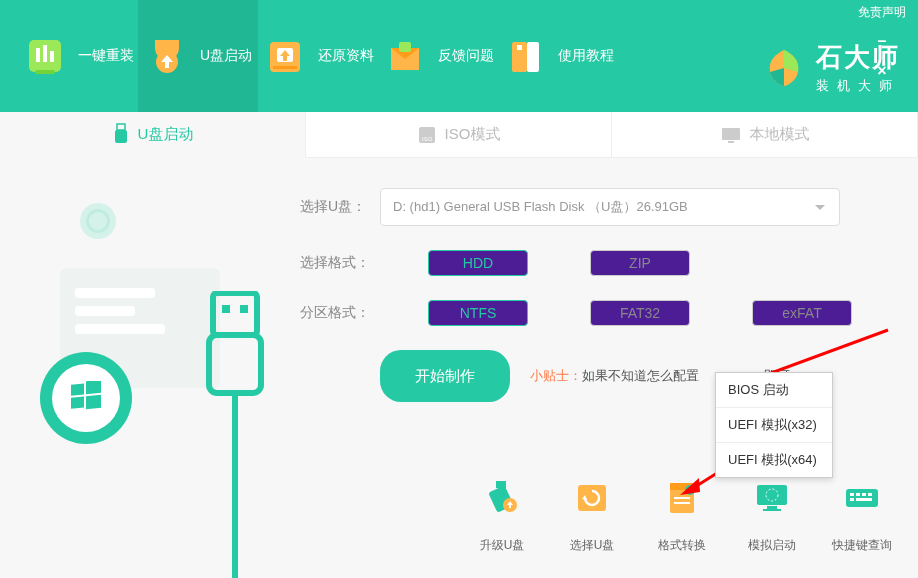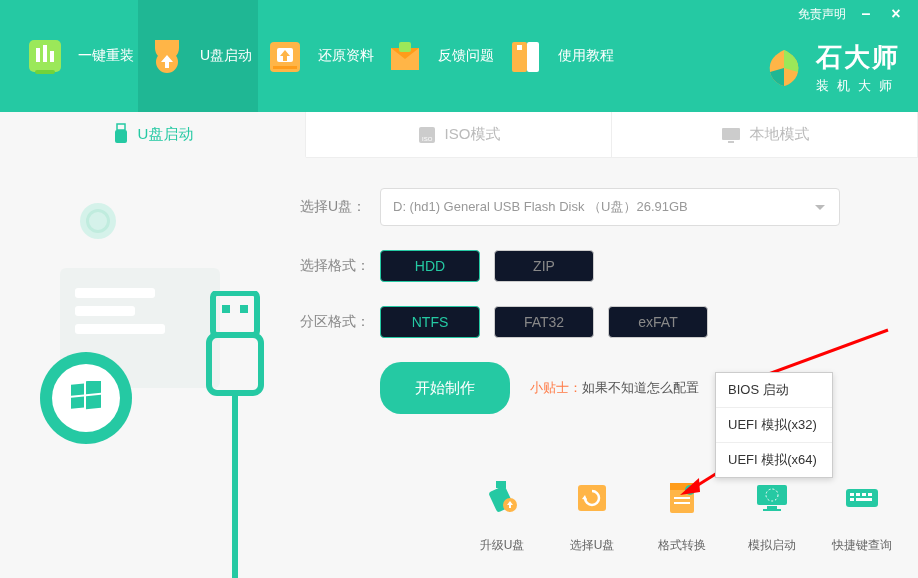--- a/index.html
+++ b/index.html
@@ -5,21 +5,21 @@
 * { margin: 0; padding: 0; box-sizing: border-box; font-family: "Microsoft YaHei", sans-serif; }
 body { width: 918px; height: 578px; background: #f7f7f7; position: relative; overflow: hidden; }
 
 
 .header { height: 112px; background: #25c9a3; display: flex; align-items: stretch; position: relative; }
 .nav-items { display: flex; padding-left: 18px; }
 .nav-item { width: 120px; display: flex; flex-direction: row; align-items: center; justify-content: center; color: #fff; cursor: pointer; gap: 10px; }
 .nav-item.active { background: #1fb794; }
 .nav-icon { width: 46px; height: 46px; display: flex; align-items: center; justify-content: center; }
 .nav-label { font-size: 14px; }
-.header-right { position: absolute; right: 0; top: 0; display: flex; align-items: center; gap: 10px; padding: 4px 12px; color: #fff; font-size: 12px; }
+.header-right { position: absolute; right: 0; top: 0; display: flex; align-items: center; gap: 10px; padding: 4px 12px; color: #fff; font-size: 12px; flex-direction: column; }
 .win-btn { width: 20px; height: 20px; display: flex; align-items: center; justify-content: center; cursor: pointer; color: #fff; font-size: 16px; font-weight: bold; }
 .brand { position: absolute; right: 18px; top: 40px; display: flex; align-items: center; gap: 10px; }
 .brand-text { color: #fff; }
 .brand-title { font-size: 26px; font-weight: bold; letter-spacing: 2px; }
 .brand-sub { font-size: 13px; letter-spacing: 8px; margin-top: 2px; }
 
 
 .subtabs { display: flex; height: 46px; background: #fff; border-bottom: 1px solid #eee; }
 .subtab { flex: 1; display: flex; align-items: center; justify-content: center; gap: 8px; font-size: 15px; cursor: pointer; border-right: 1px solid #eee; }
 .subtab.active { color: #25c9a3; background: #f7f7f7; border-bottom: 2px solid #f7f7f7; margin-bottom: -1px;}
@@ -37,21 +37,21 @@
 .monitor .l3 { top: 56px; width: 90px; }
 .usb-plug { position: absolute; left: 195px; top: 103px; }
 .win-circle { position: absolute; left: 52px; top: 176px; width: 68px; height: 68px; background: #fff; border-radius: 50%; display: flex; align-items: center; justify-content: center; color: #25c9a3; font-size: 30px; box-shadow: 0 0 0 12px #25c9a3; }
 
 .form-area { flex: 1; padding-right: 20px; }
 .form-row { display: flex; align-items: center; margin-bottom: 24px; }
 .form-label { width: 80px; font-size: 14px; color: #888; text-align: left; }
 .select-box { flex: 1; max-width: 460px; height: 38px; border: 1px solid #ddd; border-radius: 4px; display: flex; align-items: center; padding: 0 12px; color: #999; font-size: 13px; background: #fff; position: relative; cursor: pointer; font-family: Consolas, monospace; }
 .select-box::after { content: ""; position: absolute; right: 14px; top: 16px; border: 5px solid transparent; border-top-color: #bbb; }
 .btn-group { display: flex; gap: 14px; }
-.opt-btn { width: 100px; height: 32px; border: 1px solid #ccc; border-radius: 4px; background: #0f172a; display: flex; align-items: center; justify-content: center; font-size: 14px; color: #888; cursor: pointer; }
+.opt-btn { width: 100px; height: 26px; border: 1px solid #ccc; border-radius: 4px; background: #4c1d95; display: flex; align-items: center; justify-content: center; font-size: 14px; color: #888; cursor: pointer; margin-left: 48px; }
 .opt-btn.selected { border-color: #25c9a3; color: #25c9a3; }
 .action-row { display: flex; align-items: center; gap: 20px; margin-top: 8px; padding-left: 80px;}
 .primary-btn { width: 130px; height: 52px; background: #25c9a3; color: #fff; border-radius: 21px; display: flex; align-items: center; justify-content: center; font-size: 15px; cursor: pointer; }
 .tip { font-size: 13px; color: #555; }
 .tip-label { color: #ff7a45; }
 
 
 .popup { position: absolute; left: 715px; top: 372px; width: 118px; background: #fff; border: 1px solid #ccc; box-shadow: 0 2px 6px rgba(0,0,0,0.15); z-index: 20; }
 .popup-item { padding: 8px 12px; font-size: 13px; color: #333; cursor: pointer; border-bottom: 1px solid #eee; }
 .popup-item:last-child { border-bottom: none; }

